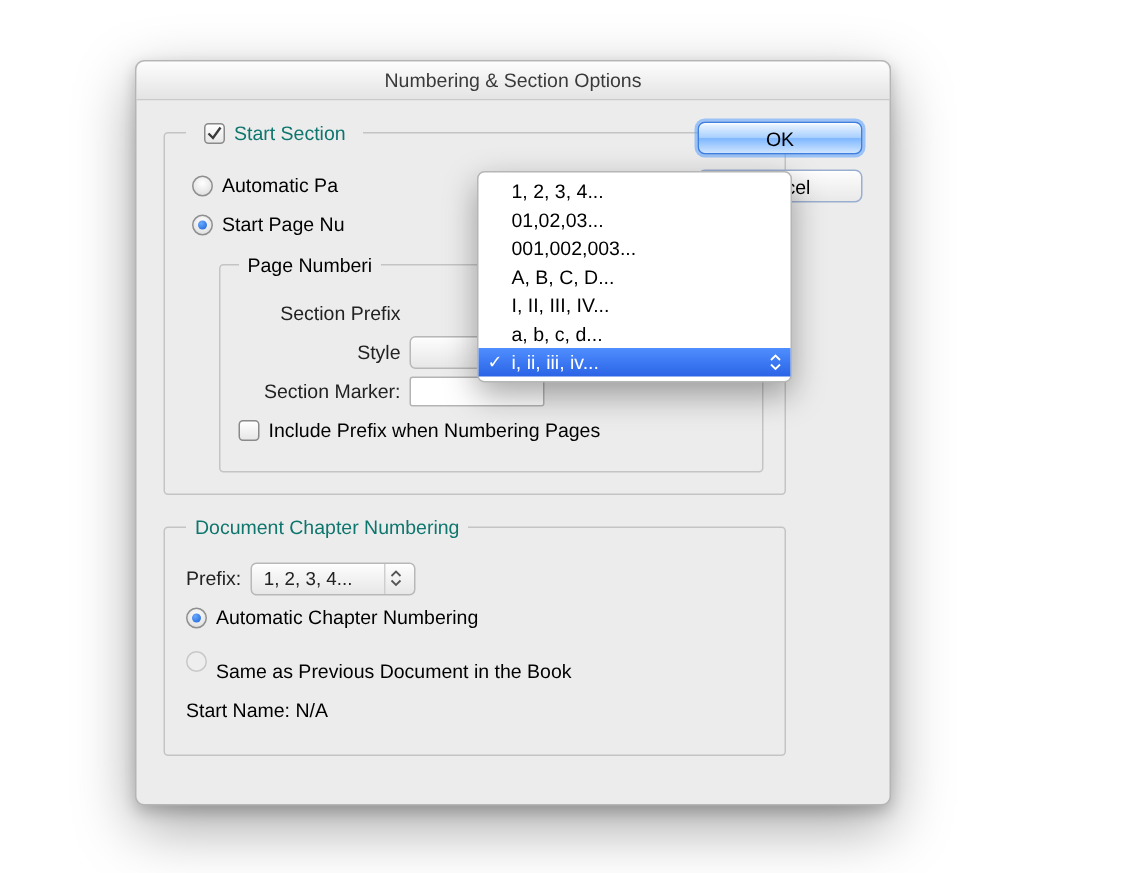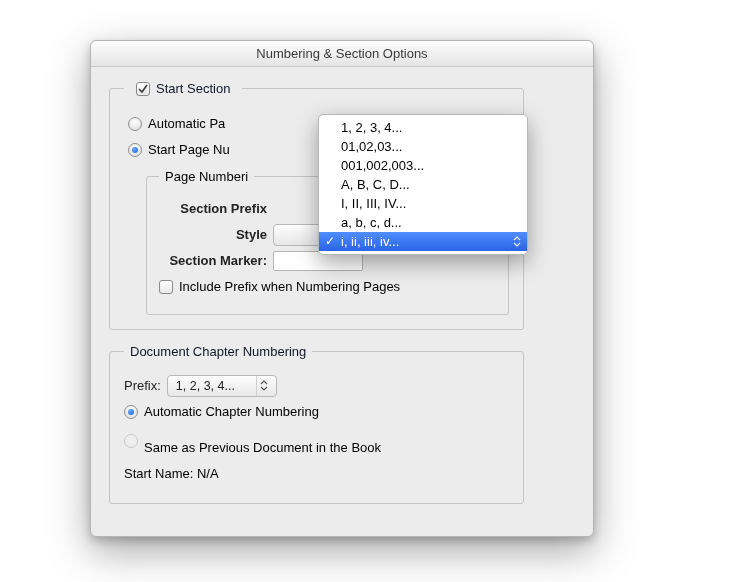--- a/index.html
+++ b/index.html
@@ -41,21 +41,21 @@
   }
   fieldset.group {
     border: 1px solid #c4c4c4;
     border-radius: 3px;
     margin: 0 0 14px 0;
     padding: 12px 14px 14px 14px;
     background: transparent;
   }
   fieldset.group > legend {
     padding: 0 6px;
-    color: #0f172a;
+    color: #0f766e;
     font-size: 13px;
   }
   fieldset.inner {
     border: 1px solid #c4c4c4;
     border-radius: 3px;
     margin: 8px 0 0 22px;
     padding: 10px 12px 12px 12px;
   }
   fieldset.inner > legend {
     padding: 0 6px;
@@ -207,21 +207,21 @@
   .popup .item.selected .chev-right {
     position: absolute;
     right: 6px;
     top: 0; bottom: 0;
     display: flex; flex-direction: column;
     align-items: center; justify-content: center; gap:1px;
   }
   .popup .item.selected .chev-right svg { width: 8px; height:5px; }
   .popup .item.selected .chev-right svg path { stroke:#fff; }
   .book-name-row { margin-top: 8px; }
-  .grid-label-col { width: 108px; text-align: right; font-weight: bold; }
+  .grid-label-col { width: 108px; text-align: right; }
 </style>
 </head>
 <body>
 
 <div class="dialog">
   <div class="titlebar">Numbering &amp; Section Options</div>
 
   <div class="body">
 
     <div class="main-left">
@@ -311,20 +311,24 @@
           <span class="label disabled">Same as Previous Document in the Book</span>
         </div>
 
         <div class="row book-name-row">
           <span>Start Name: N/A</span>
         </div>
       </fieldset>
 
     </div>
 
+    <div class="side-buttons">
+      <div class="btn default">OK</div>
+      <div class="btn">Cancel</div>
+    </div>
 
     <div class="popup" id="style-popup">
         <div class="item">1, 2, 3, 4...</div>
         <div class="item">01,02,03...</div>
         <div class="item">001,002,003...</div>
         <div class="item">A, B, C, D...</div>
         <div class="item">I, II, III, IV...</div>
         <div class="item">a, b, c, d...</div>
         <div class="item selected">i, ii, iii, iv...<span class="chev-right">
             <svg viewBox="0 0 8 5">

